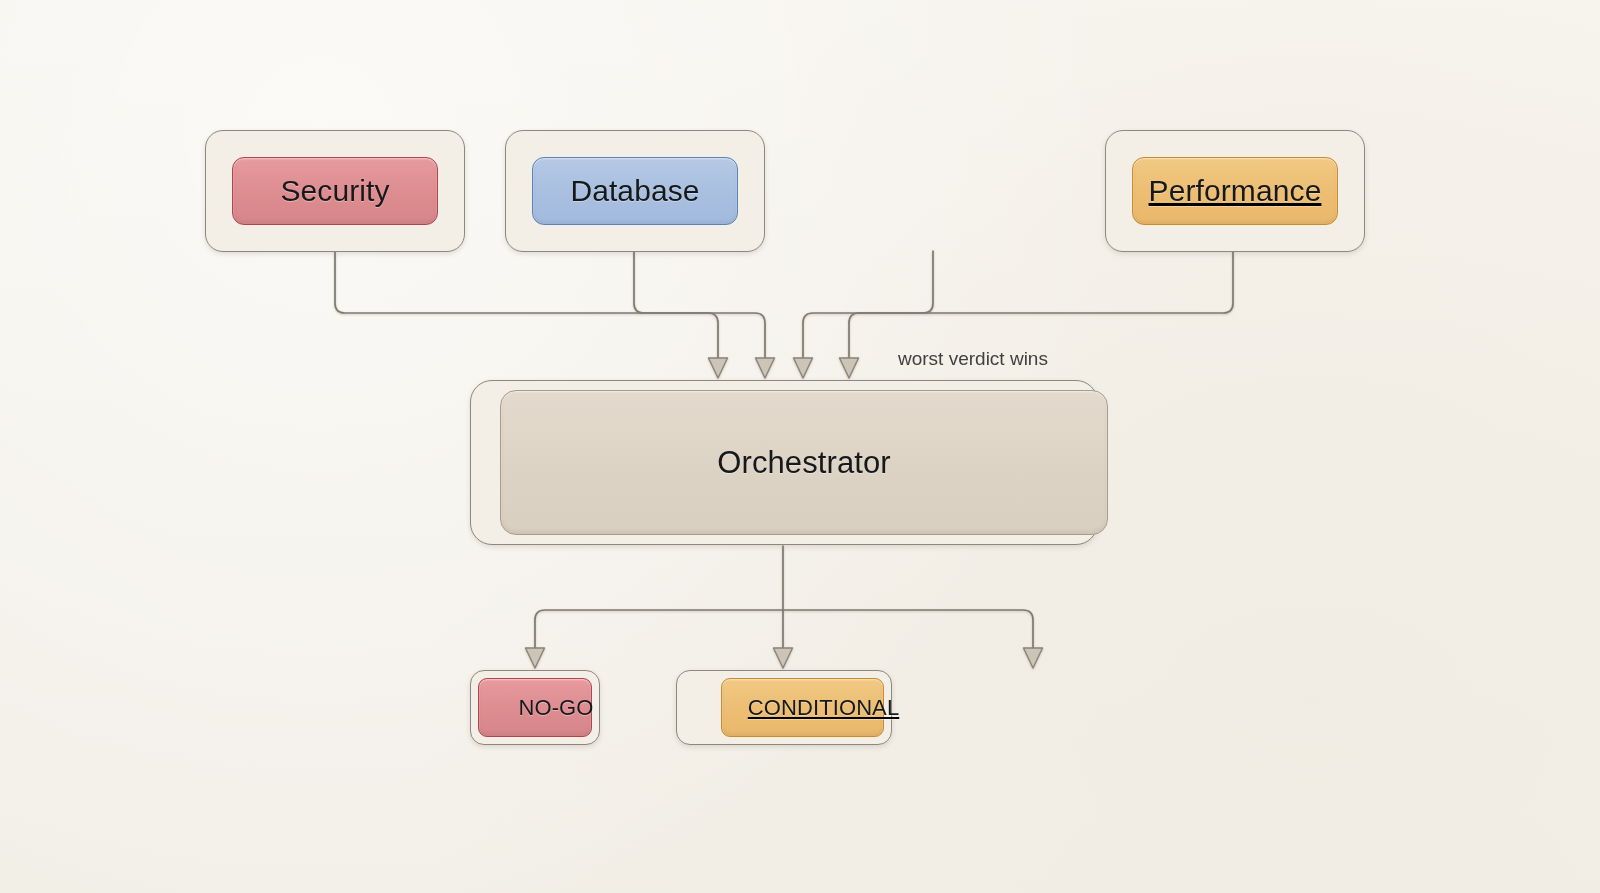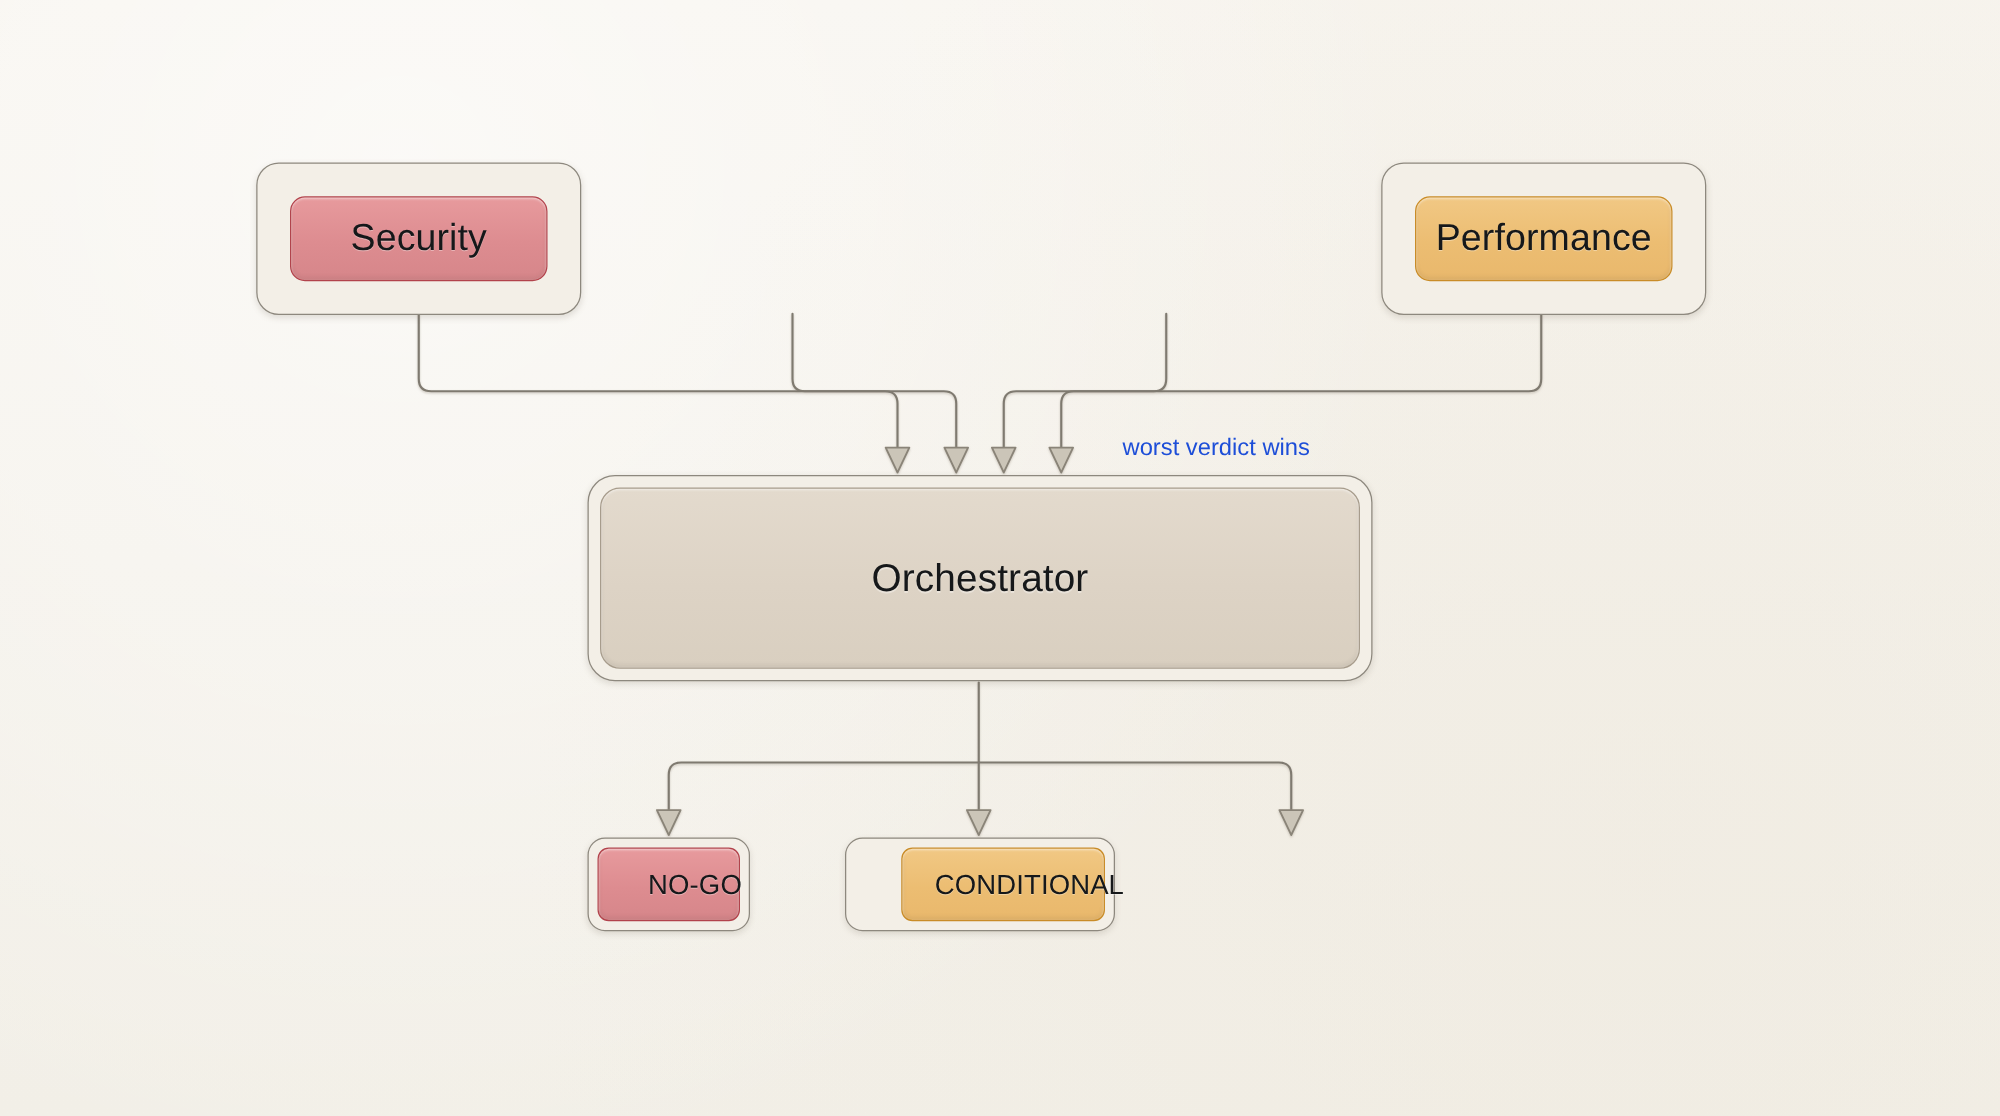--- a/index.html
+++ b/index.html
@@ -90,31 +90,31 @@
 
   
   .verdict { height: 75px; top: 670px; border-radius: 14px; padding: 7px; }
   .verdict .face { border-radius: 9px; }
   .verdict .label { font-size: 22px; margin-left: 42px; }
 
   
   .skin-red    { background: linear-gradient(180deg,#e79a9d 0%,#dd8c90 55%,#d6868a 100%); border-color:#b2434c; }
   .skin-blue   { background: linear-gradient(180deg,#b5c9e5 0%,#a8bfe0 55%,#a2bade 100%); border-color:#5c82b8; }
   .skin-purple { background: linear-gradient(180deg,#d5a8d2 0%,#cc9bca 55%,#c795c5 100%); border-color:#9a4f97; }
-  .skin-amber  { background: linear-gradient(180deg,#f1c884 0%,#ecbd72 55%,#e9b86c 100%); border-color:#c98c28; }
-  .skin-taupe  { background: linear-gradient(180deg,#e3dacd 0%,#ddd3c5 55%,#d9cfc0 100%); border-color:#a79c8c; }
+  .skin-amber  { background: linear-gradient(180deg,#f1c884 0%,#ecbd72 55%,#e9b86c 100%); border-color:#c98c28;text-decoration:underline; }
+  .skin-taupe  { background: linear-gradient(180deg,#e3dacd 0%,#ddd3c5 55%,#d9cfc0 100%); border-color:#a79c8c;margin-left:20px; }
   .skin-green  { background: linear-gradient(180deg,#a9d2a4 0%,#9ecb99 55%,#99c794 100%); border-color:#5f9a5a; }
 
   
   #edge-note {
     position: absolute;
     left: 898px;
     top: 348px;
     font-size: 19px;
-    color: #1d4ed8;
+    color: #404040;
     white-space: nowrap;
   }
 </style>
 </head>
 <body>
 
 <div id="paper-texture"></div>
 
 <svg id="wires" viewBox="0 0 1600 893" xmlns="http://www.w3.org/2000/svg">
   <defs>
@@ -155,20 +155,25 @@
 </svg>
 
 <div id="canvas">
 
   <div class="node agent" style="left:205px;width:260px;">
     <div class="face skin-red">
       <span class="label">Security</span>
     </div>
   </div>
 
+  <div class="node agent" style="left:505px;width:260px;">
+    <div class="face skin-blue">
+      <span class="label">Database</span>
+    </div>
+  </div>
 
 
   <div class="node agent" style="left:1105px;width:260px;">
     <div class="face skin-amber">
       <span class="label">Performance</span>
     </div>
   </div>
 
   <div id="edge-note">worst verdict wins</div>
 

